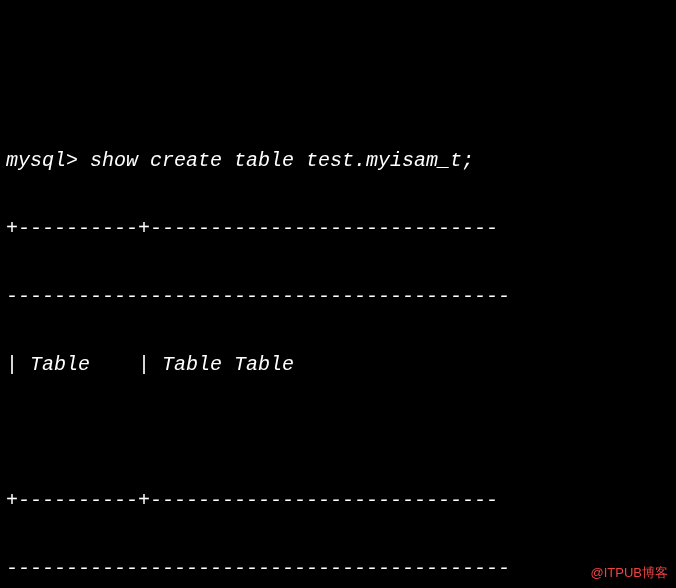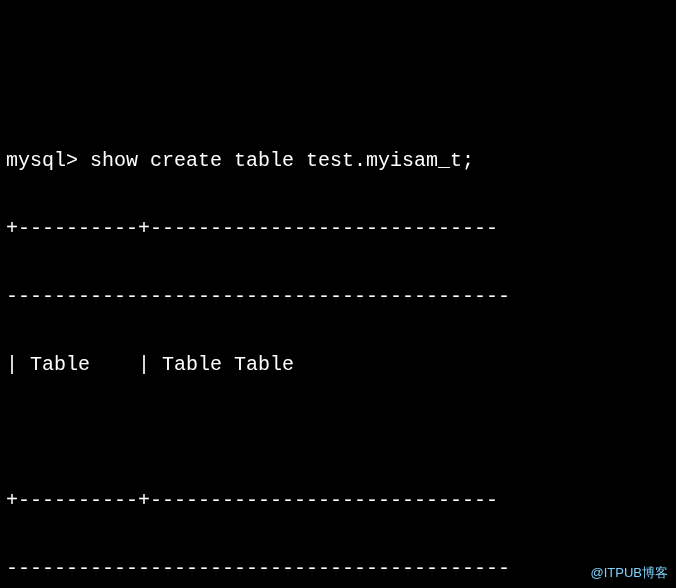--- a/index.html
+++ b/index.html
@@ -15,29 +15,30 @@
       line-height: 1.7;
       padding: 8px 6px;
       width: 676px;
       height: 588px;
       overflow: hidden;
       position: relative;
       white-space: pre;
     }
     .line {
       display: block;
+      font-style: italic;
     }
     .prompt {
       color: #fff;
     }
     .watermark {
       position: absolute;
       bottom: 4px;
       right: 8px;
-      color: #7dd3fc;
+      color: #ef4444;
       font-size: 13px;
       font-family: sans-serif;
     }
   </style>
 </head>
 <body>
 
 
 
 <span class="line"><span class="prompt">mysql&gt; </span><span>show create table test.myisam_t;</span></span>

